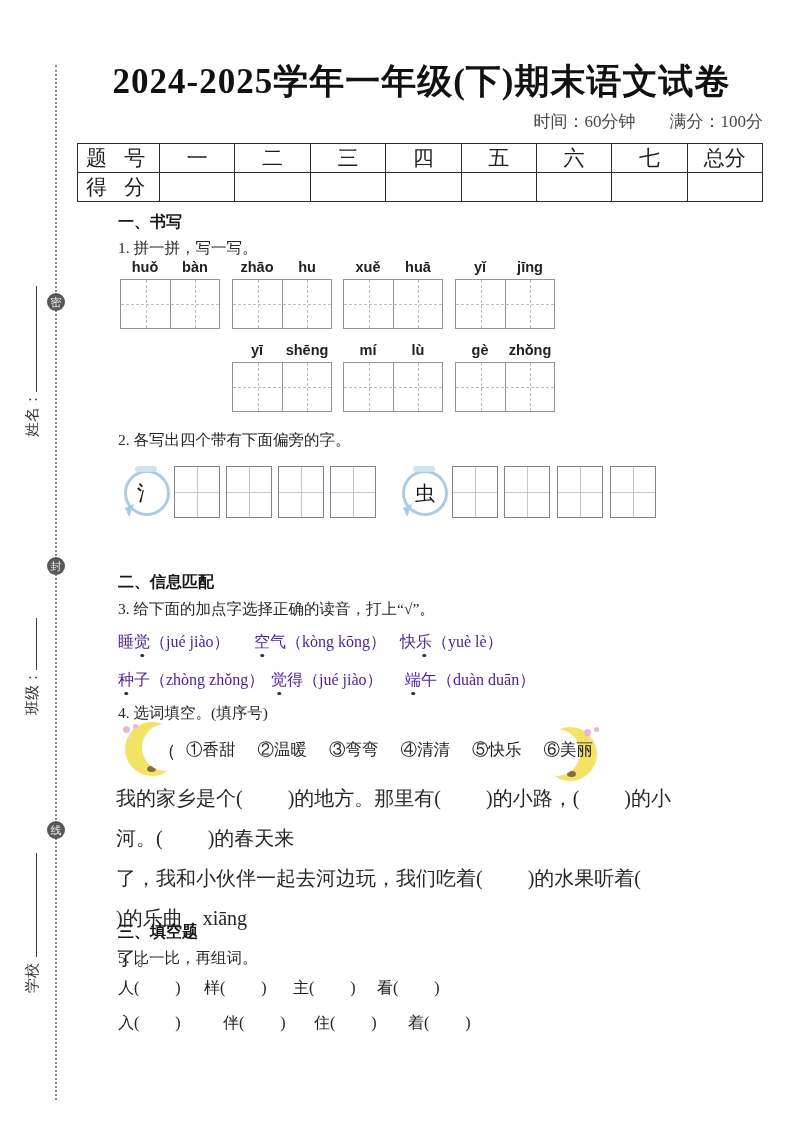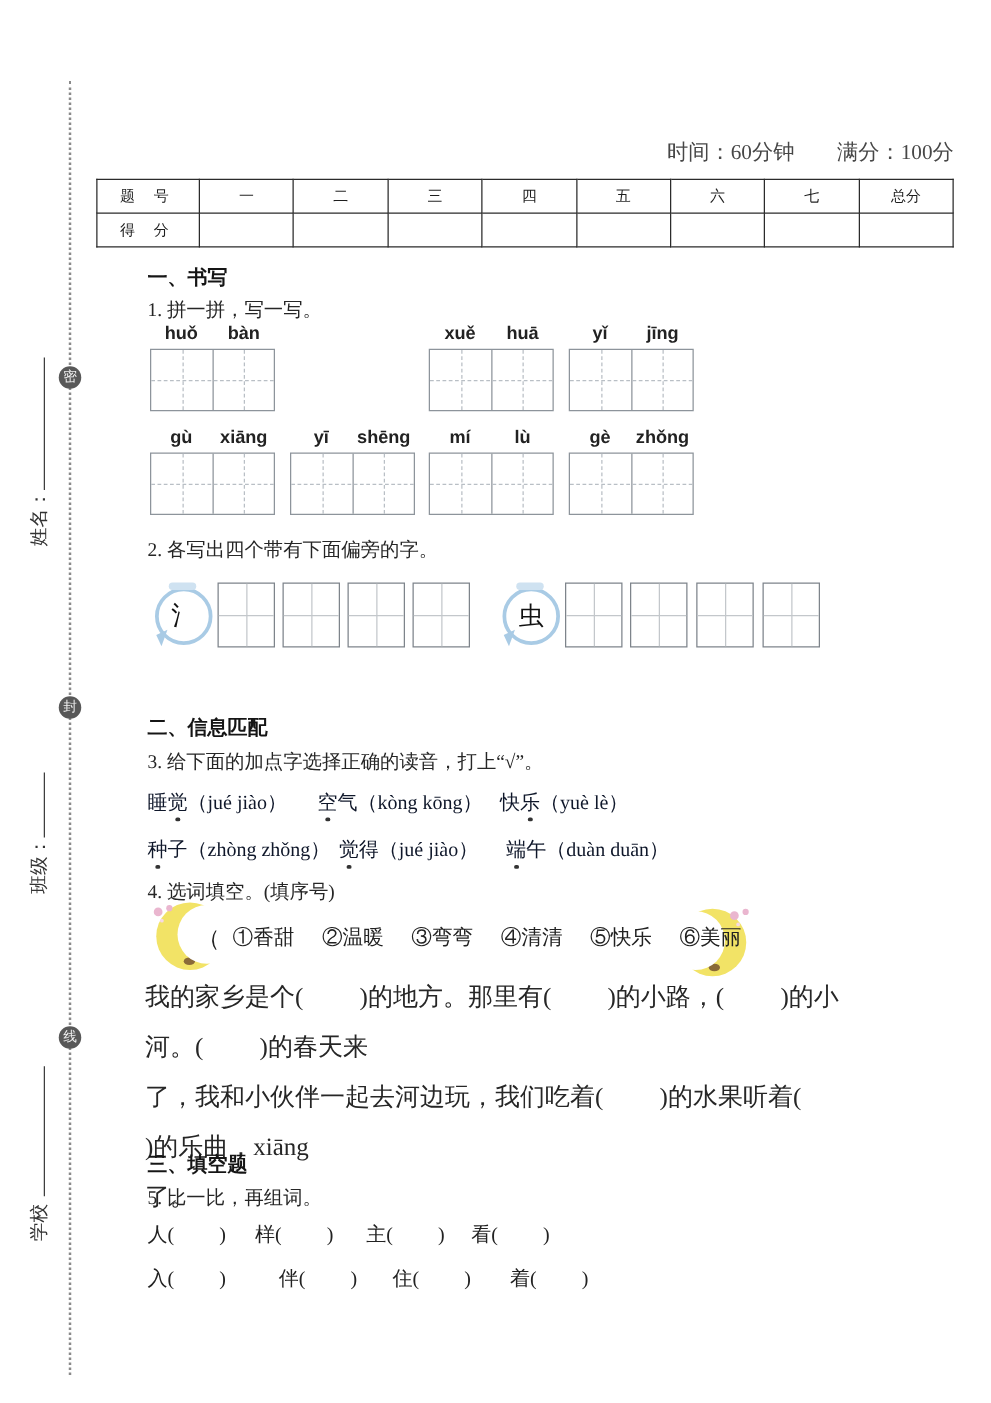--- a/index.html
+++ b/index.html
@@ -19,21 +19,21 @@
 
   
   .title{position:absolute;left:80px;width:683px;top:58px;text-align:center;
          font-size:35px;font-weight:700;letter-spacing:1px;color:#111;}
   .meta{position:absolute;left:380px;width:383px;top:110px;text-align:right;
         font-size:17px;color:#474747;}
   .meta .gap{display:inline-block;width:34px;}
 
   
   .score-table{position:absolute;left:77px;top:143px;width:686px;border-collapse:collapse;
-               table-layout:fixed;font-size:12px;color:#1e1e1e;}
+               table-layout:fixed;font-size:21px;color:#1e1e1e;}
   .score-table td{border:1.6px solid #2b2b2b;height:26px;text-align:center;padding:0;}
   .score-table td.lab{letter-spacing:6px;}
 
   
   .h-sec{position:absolute;font-size:16px;font-weight:700;color:#151515;}
   .q-text{position:absolute;font-size:15.5px;color:#262626;}
 
   
   .pgroup{position:absolute;width:100px;}
   .psyll{display:flex;height:18px;font-family:"Liberation Sans",sans-serif;
@@ -55,21 +55,21 @@
           border:7px solid transparent;border-right-color:#a9cbe5;transform:rotate(20deg);}
   .bubble:before{content:"";position:absolute;left:8px;top:-7px;width:22px;height:6px;
           border-radius:4px;background:#cfe2f1;}
   .sqbox{position:absolute;width:46px;height:52px;border:1.6px solid #7e848b;
          box-sizing:border-box;background:#fff;}
   .sqbox i{position:absolute;display:block;}
   .sqbox .v{left:50%;top:0;bottom:0;width:0;border-left:1px solid #c3c7cb;}
   .sqbox .h{top:50%;left:0;right:0;height:0;border-top:1px solid #c3c7cb;}
 
   
-  .pron{position:absolute;font-size:16px;color:#0f172a;}
+  .pron{position:absolute;font-size:16px;color:#4c1d95;}
   .dot-char{position:relative;display:inline-block;}
   .dot-char:after{content:"";position:absolute;left:50%;bottom:-4px;
         transform:translateX(-50%);width:3.5px;height:3.5px;border-radius:50%;background:#333;}
 
   
   .moon{position:absolute;width:54px;height:54px;border-radius:50%;background:#f2e366;}
   .moon:after{content:"";position:absolute;width:47px;height:47px;border-radius:50%;background:#fff;top:2px;}
   .moon.l:after{left:17px;}
   .moon.r:after{left:-10px;}
   .moon .fl{position:absolute;width:7px;height:7px;border-radius:50%;background:#eab6cf;
@@ -102,20 +102,21 @@
   <div class="vblock" style="left:22px;top:437px;width:164px">
     <span>姓名：</span><span class="vline" style="width:106px"></span>
   </div>
   <div class="vblock" style="left:22px;top:715px;width:113px">
     <span>班级：</span><span class="vline" style="width:52px"></span>
   </div>
   <div class="vblock" style="left:22px;top:993px;width:167px">
     <span>学校</span><span class="vline" style="width:104px;margin-left:6px"></span>
   </div>
 
+  <div class="title">2024-2025学年一年级(下)期末语文试卷</div>
   <div class="meta">
     <span>时间：60分钟</span><span class="gap"></span><span>满分：100分</span>
   </div>
 
   <table class="score-table">
     <tbody>
         <tr>
       <td class="lab" style="width:81px">题 号</td>
       <td>一</td>
       <td>二</td>
@@ -148,20 +149,32 @@
         <span>huǒ</span>
         <span>bàn</span>
       </div>
     <div class="wbox">
         <i class="vm"></i>
         <i class="vd1"></i>
         <i class="vd2"></i>
         <i class="hd"></i>
       </div>
   </div>
+  <div class="pgroup" style="left:232px;top:259px">
+    <div class="psyll">
+        <span>zhāo</span>
+        <span>hu</span>
+      </div>
+    <div class="wbox">
+        <i class="vm"></i>
+        <i class="vd1"></i>
+        <i class="vd2"></i>
+        <i class="hd"></i>
+      </div>
+  </div>
   <div class="pgroup" style="left:343px;top:259px">
     <div class="psyll">
         <span>xuě</span>
         <span>huā</span>
       </div>
     <div class="wbox">
         <i class="vm"></i>
         <i class="vd1"></i>
         <i class="vd2"></i>
         <i class="hd"></i>
@@ -173,32 +186,20 @@
         <span>jīng</span>
       </div>
     <div class="wbox">
         <i class="vm"></i>
         <i class="vd1"></i>
         <i class="vd2"></i>
         <i class="hd"></i>
       </div>
   </div>
 
-  <div class="pgroup" style="left:120px;top:342px">
-    <div class="psyll">
-        <span>gù</span>
-        <span>xiāng</span>
-      </div>
-    <div class="wbox">
-        <i class="vm"></i>
-        <i class="vd1"></i>
-        <i class="vd2"></i>
-        <i class="hd"></i>
-      </div>
-  </div>
   <div class="pgroup" style="left:232px;top:342px">
     <div class="psyll">
         <span>yī</span>
         <span>shēng</span>
       </div>
     <div class="wbox">
         <i class="vm"></i>
         <i class="vd1"></i>
         <i class="vd2"></i>
         <i class="hd"></i>

